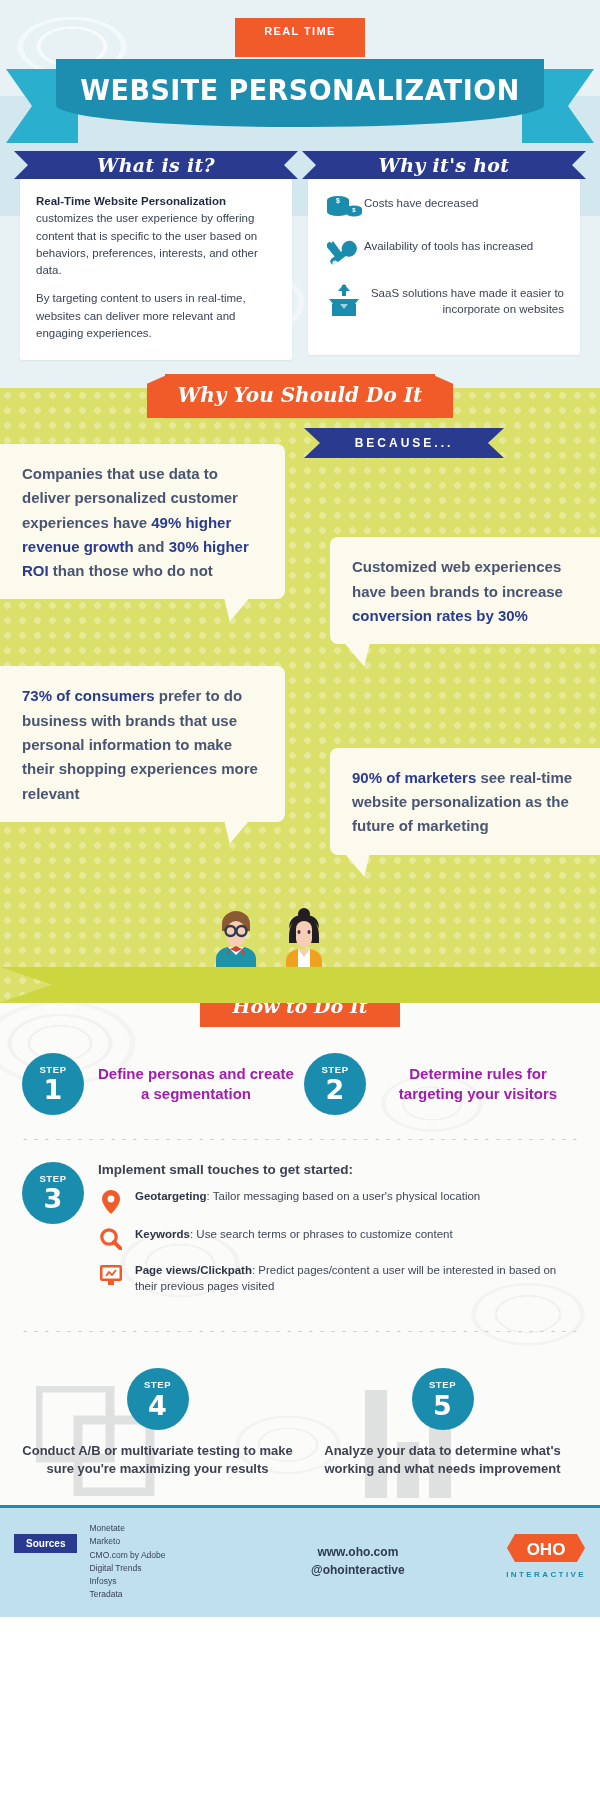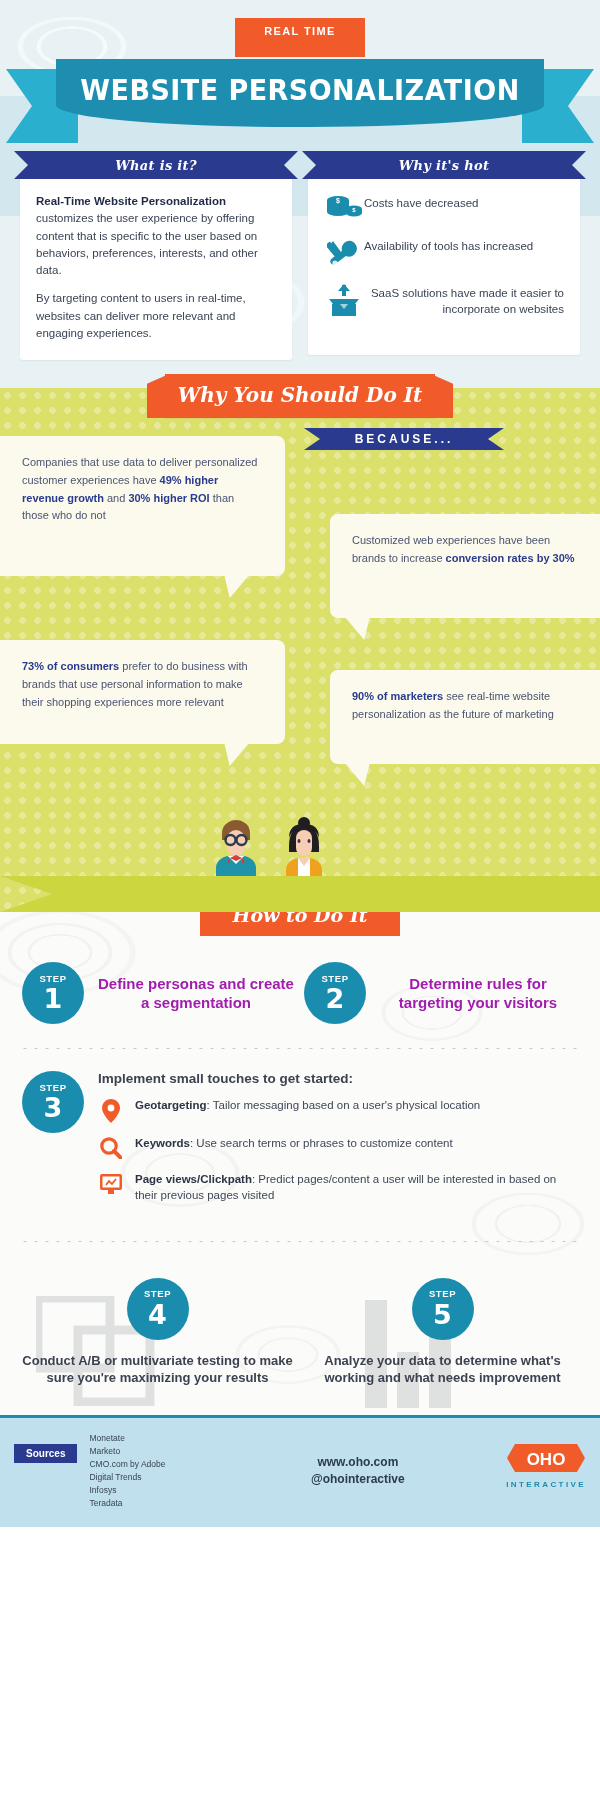--- a/index.html
+++ b/index.html
@@ -83,21 +83,21 @@
     color: #fff;
     height: 28px;
     margin: 0 -6px;
     display: flex; align-items: center; justify-content: center;
     clip-path: polygon(0 0, 100% 0, calc(100% - 14px) 50%, 100% 100%, 0 100%, 14px 50%);
     z-index: 3;
   }
   .banner span {
     font-family: "DejaVu Serif", serif;
     font-style: italic; font-weight: bold;
-    font-size: 13px;
+    font-size: 19px;
     letter-spacing: .3px;
   }
   .card-body {
     background: #fff;
     border-radius: 3px;
     padding: 16px 16px 18px;
     margin-top: -2px;
     min-height: 178px;
     box-shadow: 0 1px 2px rgba(0,0,0,.06);
   }
@@ -135,34 +135,35 @@
     content: ""; position: absolute; top: 0; width: 22px; height: 100%;
     background: #f15a29;
   }
   .title-orange::before { left: -18px; clip-path: polygon(0 22%, 100% 0, 100% 100%, 0 100%); }
   .title-orange::after  { right: -18px; clip-path: polygon(0 0, 100% 22%, 100% 100%, 0 100%); }
 
   .because {
     position: relative;
     width: 200px; margin: -4px 0 0 auto; margin-right: 96px;
     background: #2a3b8f; color: #fff;
-    height: 22px;
+    height: 30px;
     display: flex; align-items: center; justify-content: center;
     clip-path: polygon(0 0, 100% 0, calc(100% - 16px) 50%, 100% 100%, 0 100%, 16px 50%);
     font-size: 12px; font-weight: bold; letter-spacing: 3px;
     z-index: 4;
   }
 
   .bubbles { position: relative; padding: 0 0 6px; }
   .bubble {
     position: relative;
     background: #fbfaec;
     padding: 18px 22px 16px;
-    font-size: 11px; line-height: 1.62;
+    font-size: 15px; line-height: 1.62;
     color: #4a5473;
+    font-weight: bold;
   }
   .bubble b { color: #2a3b8f; }
   .bubble::after {
     content: ""; position: absolute; width: 26px; height: 24px;
     background: #fbfaec;
   }
   .b1 {
     width: 285px; margin-left: 0; margin-top: -14px;
     border-radius: 0 8px 8px 0;
     min-height: 140px;

